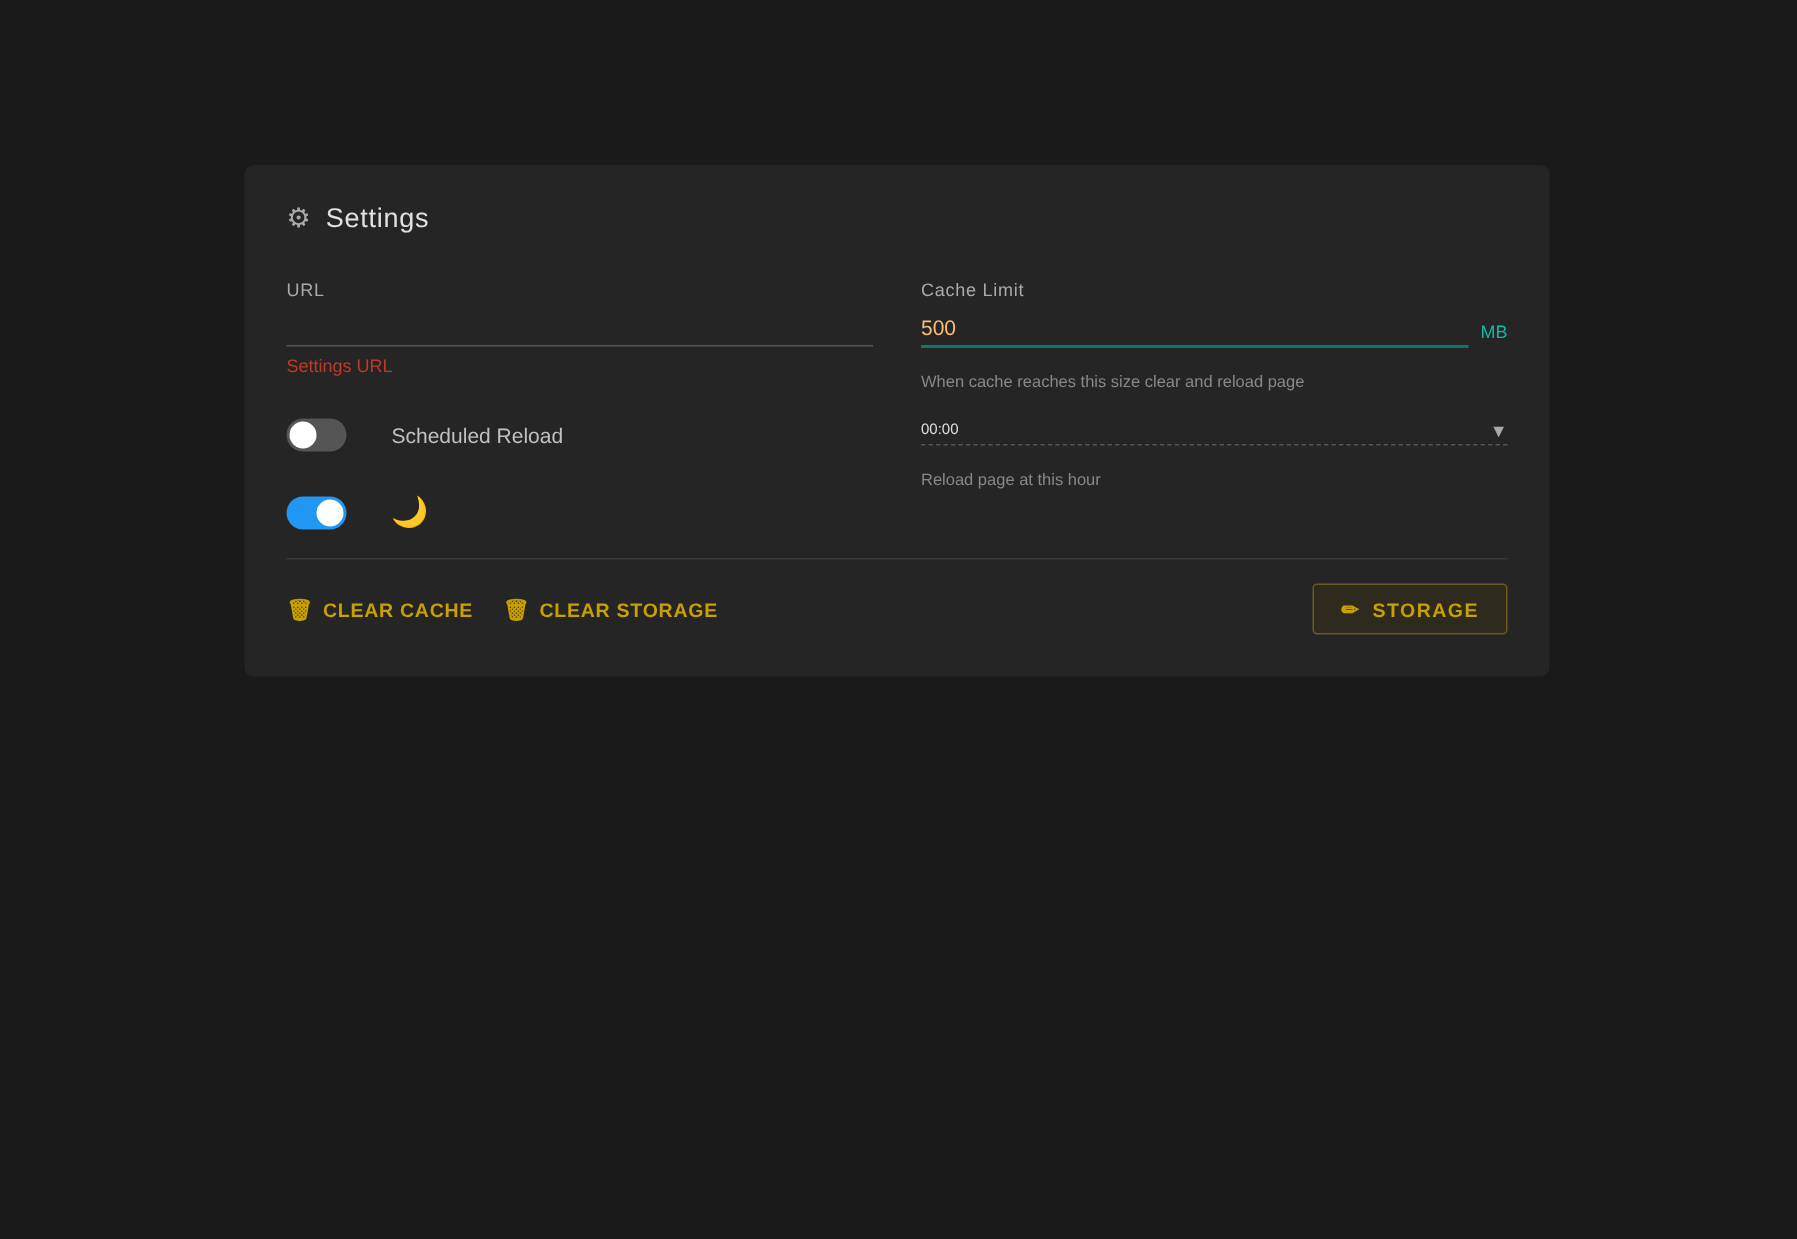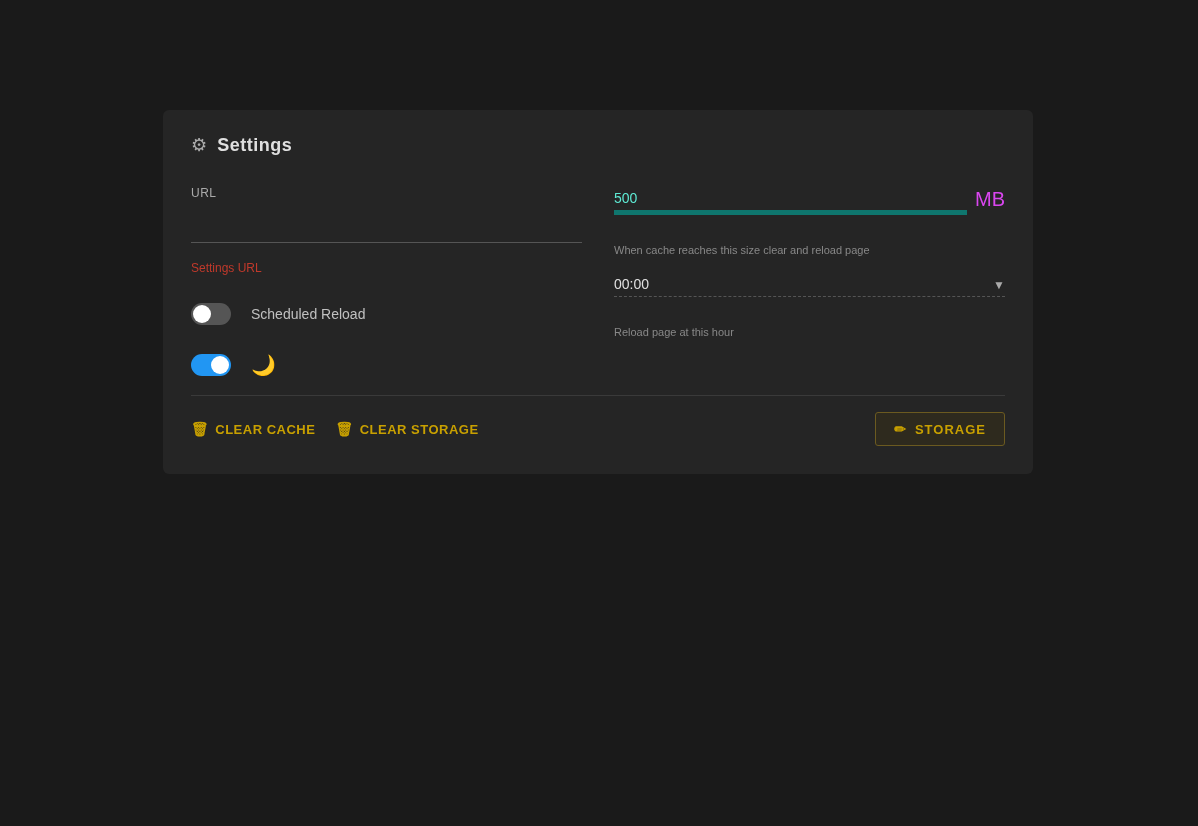--- a/index.html
+++ b/index.html
@@ -28,21 +28,21 @@
       display: flex;
       align-items: center;
       gap: 10px;
       margin-bottom: 24px;
       padding-bottom: 6px;
     }
 
     .settings-header h1 {
       color: #e0e0e0;
       font-size: 18px;
-      font-weight: 700;
+      font-weight: 400;
       letter-spacing: 0.5px;
     }
 
     .gear-icon {
       color: #aaa;
       font-size: 18px;
     }
 
     .settings-body {
       display: flex;
@@ -59,21 +59,21 @@
     .right-col {
       flex: 1;
       display: flex;
       flex-direction: column;
       gap: 16px;
     }
 
     .field-group {
       display: flex;
       flex-direction: column;
-      gap: 16px;
+      gap: 4px;
       justify-content: flex-end;
     }
 
     .field-label {
       color: #aaa;
       font-size: 12px;
       font-weight: 500;
       letter-spacing: 0.5px;
       margin-bottom: 2px;
     }
@@ -91,21 +91,21 @@
 
     .error-text {
       color: #c0392b;
       font-size: 12px;
       margin-top: 2px;
     }
 
     .toggle-row {
       display: flex;
       align-items: center;
-      gap: 20px;
+      gap: 30px;
       margin-top: 8px;
     }
 
     .toggle-label {
       color: #c0c0c0;
       font-size: 14px;
     }
 
     
     .toggle-switch {
@@ -152,30 +152,30 @@
     .cache-limit-row {
       display: flex;
       align-items: flex-end;
       gap: 8px;
     }
 
     .cache-limit-input {
       flex: 1;
       background: transparent;
       border: none;
-      border-bottom: 5px solid #0f766e;
-      color: #5eead4;
+      border-bottom: 2px solid #0f766e;
+      color: #fdba74;
       font-size: 14px;
       padding: 4px 0;
       outline: none;
     }
 
     .unit-label {
-      color: #d946ef;
-      font-size: 20px;
+      color: #14b8a6;
+      font-size: 12px;
       padding-bottom: 4px;
       white-space: nowrap;
     }
 
     .helper-text {
       color: #888;
       font-size: 11px;
       margin-top: 13px;
     }
 
@@ -185,21 +185,21 @@
       display: flex;
       align-items: center;
     }
 
     .hour-select {
       width: 100%;
       background: transparent;
       border: none;
       border-bottom: 1px dashed #555;
       color: #e0e0e0;
-      font-size: 14px;
+      font-size: 10px;
       padding: 4px 0;
       outline: none;
       appearance: none;
       -webkit-appearance: none;
       cursor: pointer;
     }
 
     .hour-select option {
       background: #333;
       color: #e0e0e0;
@@ -307,20 +307,21 @@
         <div class="toggle-switch on">
           <div class="knob"></div>
         </div>
         <span class="moon-icon">🌙</span>
       </div>
     </div>
 
     <div class="right-col">
 
       <div class="field-group">
+        <label class="field-label">Cache Limit</label>
         <div class="cache-limit-row">
           <input class="cache-limit-input" type="text" value="500" style="">
           <span class="unit-label">MB</span>
         </div>
         <span class="helper-text">When cache reaches this size clear and reload page</span>
       </div>
 
       <div class="field-group">
         <div class="hour-select-wrapper">
           <select class="hour-select" id="hour-select"><option value="00:00">00:00</option><option value="01:00">01:00</option><option value="02:00">02:00</option><option value="03:00">03:00</option><option value="04:00">04:00</option><option value="05:00">05:00</option><option value="06:00">06:00</option><option value="07:00">07:00</option><option value="08:00">08:00</option><option value="09:00">09:00</option><option value="10:00">10:00</option><option value="11:00">11:00</option><option value="12:00">12:00</option><option value="13:00">13:00</option><option value="14:00">14:00</option><option value="15:00">15:00</option><option value="16:00">16:00</option><option value="17:00">17:00</option><option value="18:00">18:00</option><option value="19:00">19:00</option><option value="20:00">20:00</option><option value="21:00">21:00</option><option value="22:00">22:00</option><option value="23:00">23:00</option></select>

